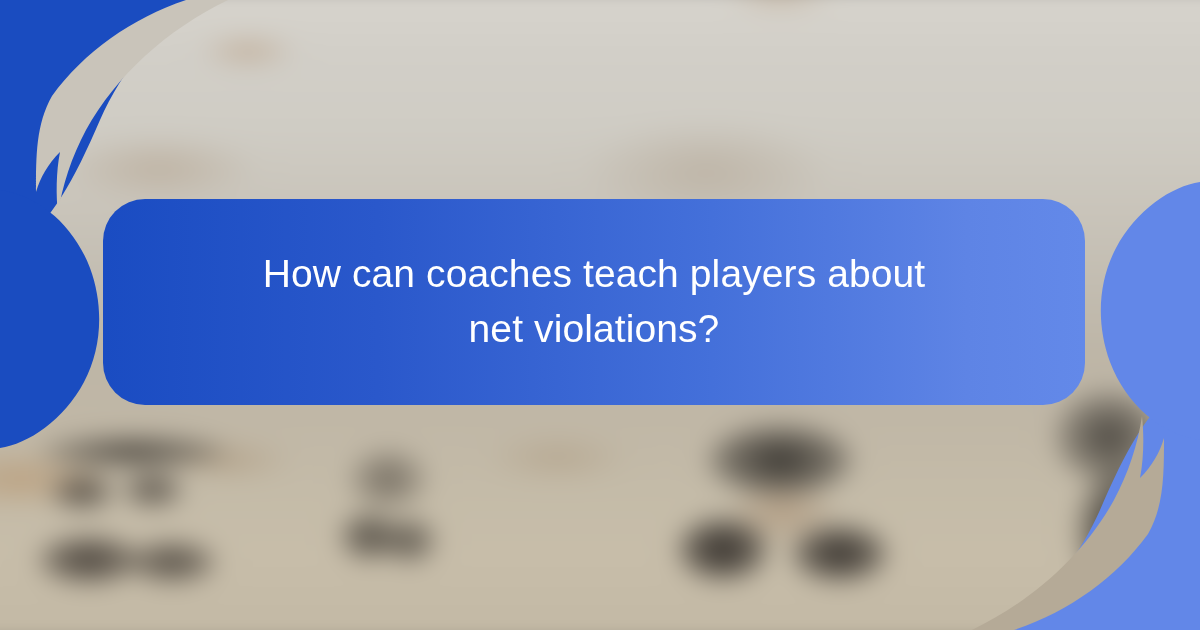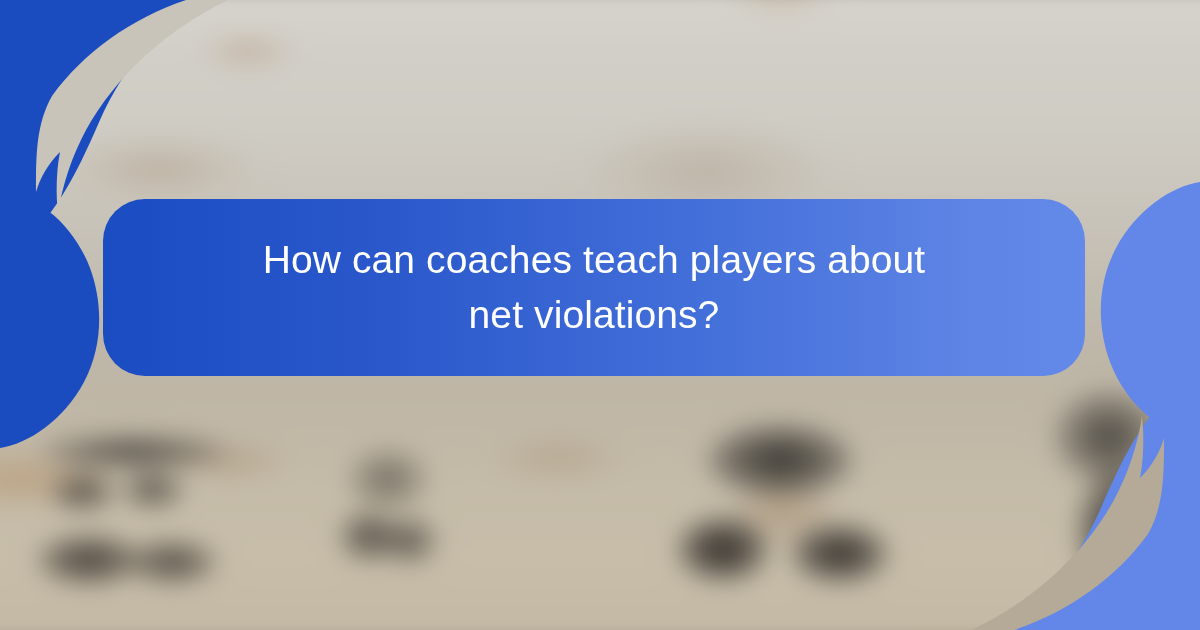--- a/index.html
+++ b/index.html
@@ -75,21 +75,21 @@
     pointer-events: none;
   }
   .corner-deco svg { display: block; }
 
   
   .question-card {
     position: absolute;
     left: 103px;
     top: 199px;
     width: 982px;
-    height: 177px;
+    height: 206px;
     border-radius: 42px;
     background: linear-gradient(to right, #1a4cc2 0%, #2a58cb 28%, #4470da 62%, #5e84e5 88%, #6389e9 100%);
     display: flex;
     align-items: center;
     justify-content: center;
     box-sizing: border-box;
     padding: 0 62px;
   }
   .question-text {
     color: #ffffff;

